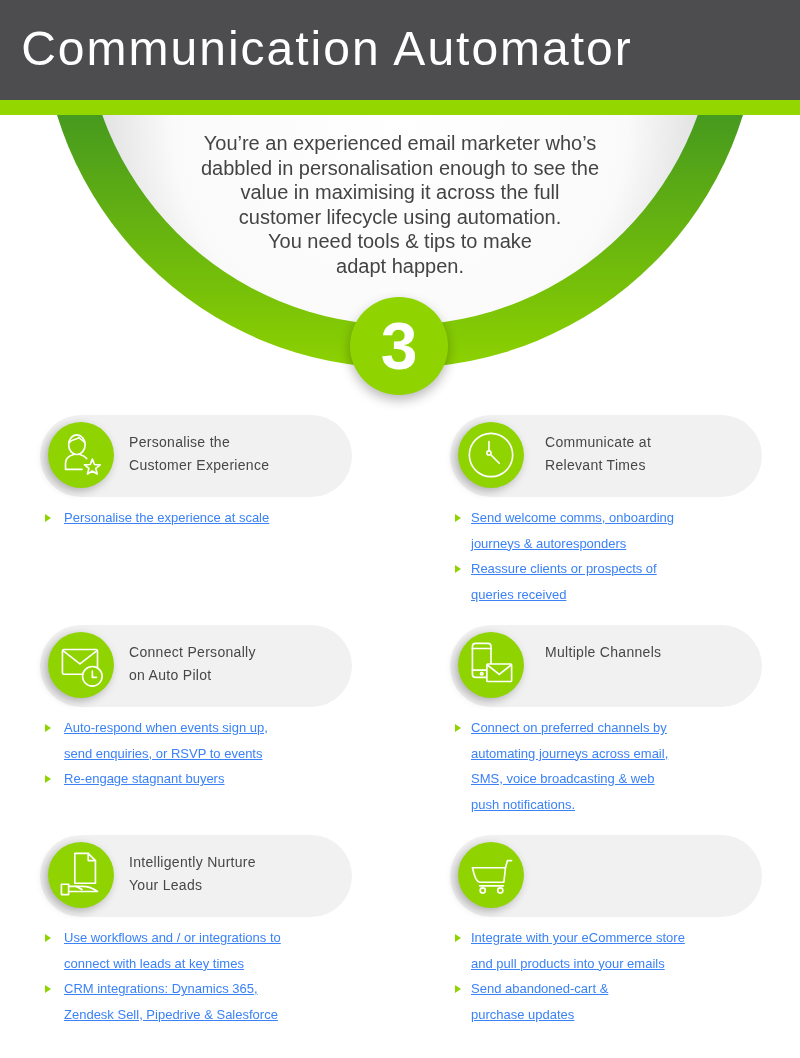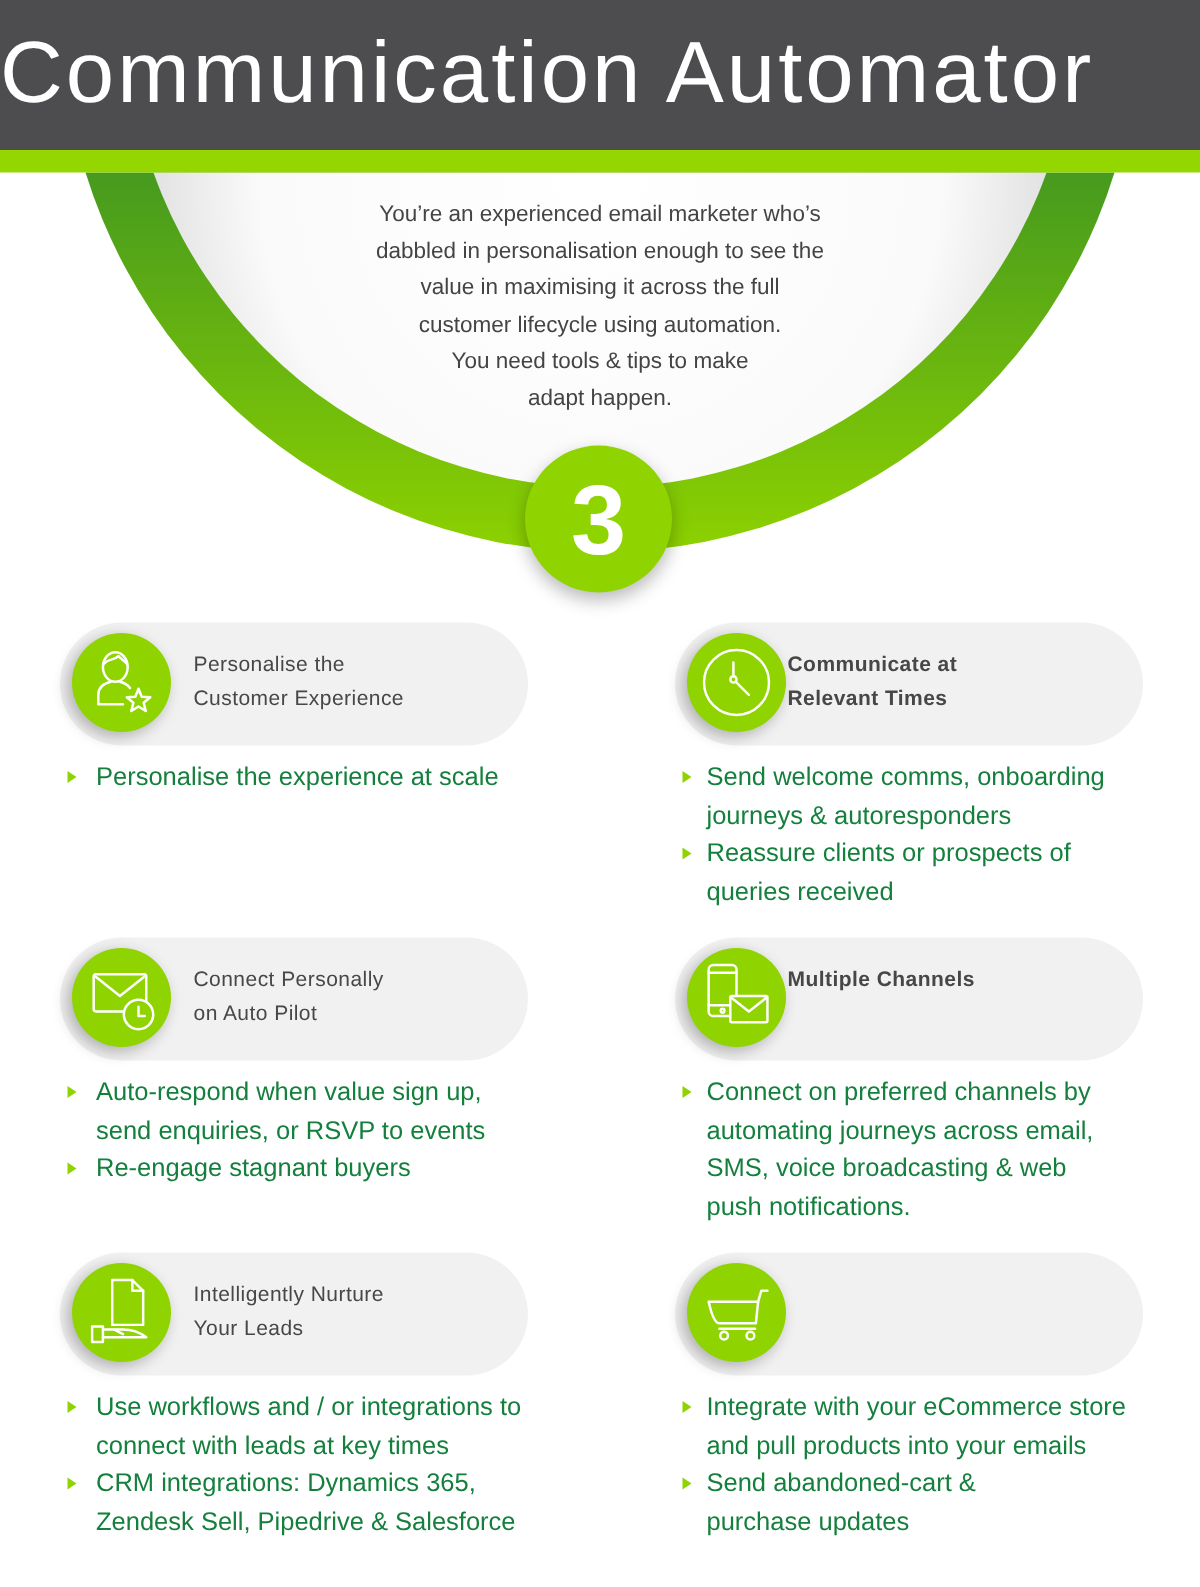--- a/index.html
+++ b/index.html
@@ -1,44 +1,44 @@
 <!DOCTYPE html>
 <html><head>
 <meta charset="utf-8">
 <style>
   html, body { margin:0; padding:0; }
   body { width:800px; height:1058px; position:relative; overflow:hidden; background:#ffffff;
          font-family:"Liberation Sans", "DejaVu Sans", sans-serif; color:#474747; }
   .header { position:absolute; left:0; top:0; width:800px; height:100px; background:#4d4d4f; z-index:3; }
   .header-stripe { position:absolute; left:0; top:100px; width:800px; height:15px; background:#94d600; z-index:3; }
   .title { position:absolute; left:0; top:20px; width:654px; text-align:center; color:#ffffff;
-           font-size:58px; line-height:58px; letter-spacing:2px; white-space:nowrap; }
+           font-size:48px; line-height:58px; letter-spacing:2px; white-space:nowrap; }
   .arc { position:absolute; left:0; top:0; width:800px; height:400px; z-index:1; }
   .intro { position:absolute; left:100px; top:131px; width:600px; text-align:center; z-index:2;
-           font-size:15px; line-height:24.6px; color:#444444; }
+           font-size:20px; line-height:24.6px; color:#444444; }
   .intro span { display:block; white-space:nowrap; }
   .step { position:absolute; left:350px; top:297px; width:98px; height:98px; border-radius:50%;
           background:#8fd400; box-shadow:0 5px 12px rgba(0,0,0,0.28); z-index:4;
           display:flex; align-items:center; justify-content:center; }
   .step span { color:#ffffff; font-weight:bold; font-size:66px; line-height:66px; }
 
   .section { position:absolute; width:330px; height:220px; }
   .sec-left { left:40px; }
   .sec-right { left:450px; }
   .pill { position:absolute; left:0; top:0; width:312px; height:82px; border-radius:41px; background:#f1f1f1; }
   .icon-circle { position:absolute; left:8px; top:7px; width:66px; height:66px; border-radius:50%;
                  background:#8fd400; box-shadow:-3px 3px 10px rgba(0,0,0,0.28);
                  display:flex; align-items:center; justify-content:center; }
   .icon-circle svg { width:66px; height:66px; }
   .sec-title { position:absolute; left:89px; top:16px; font-size:14px; line-height:23px; color:#474747;
                letter-spacing:0.3px; }
-  .sec-right .sec-title { left:75px;font-weight:bold; }
+  .sec-right .sec-title { left:95px; }
   .sec-title span { display:block; white-space:nowrap; }
   .bullets { position:absolute; left:0; top:90px; width:340px; }
-  .bullet { position:relative; padding-left:24px; font-size:17px; line-height:25.5px; color:#15803d; }
+  .bullet { position:relative; padding-left:24px; font-size:13px; line-height:25.5px; color:#3b82f6;text-decoration:underline; }
   .sec-right .bullet { padding-left:21px; }
   .bullet .line { display:block; white-space:nowrap; }
   .tri { position:absolute; left:5px; top:9px; width:0; height:0;
          border-top:4px solid transparent; border-bottom:4px solid transparent; border-left:6px solid #8fd400; }
 </style>
 </head>
 <body>
 
 <div class="header">
   <div class="title">Communication Automator</div>
@@ -138,21 +138,21 @@
       <path d="M43 38 L43 44 L47 44"></path>
     </svg>
   </div>
   <div class="sec-title">
     <span>Connect Personally</span>
     <span>on Auto Pilot</span>
   </div>
   <div class="bullets">
     <div class="bullet">
       <span class="tri"></span>
-      <span class="line">Auto-respond when value sign up,</span>
+      <span class="line">Auto-respond when events sign up,</span>
       <span class="line">send enquiries, or RSVP to events</span>
     </div>
     <div class="bullet">
       <span class="tri"></span>
       <span class="line">Re-engage stagnant buyers</span>
     </div>
   </div>
 </div>
 
 <div class="section sec-right" style="top:625px;">

